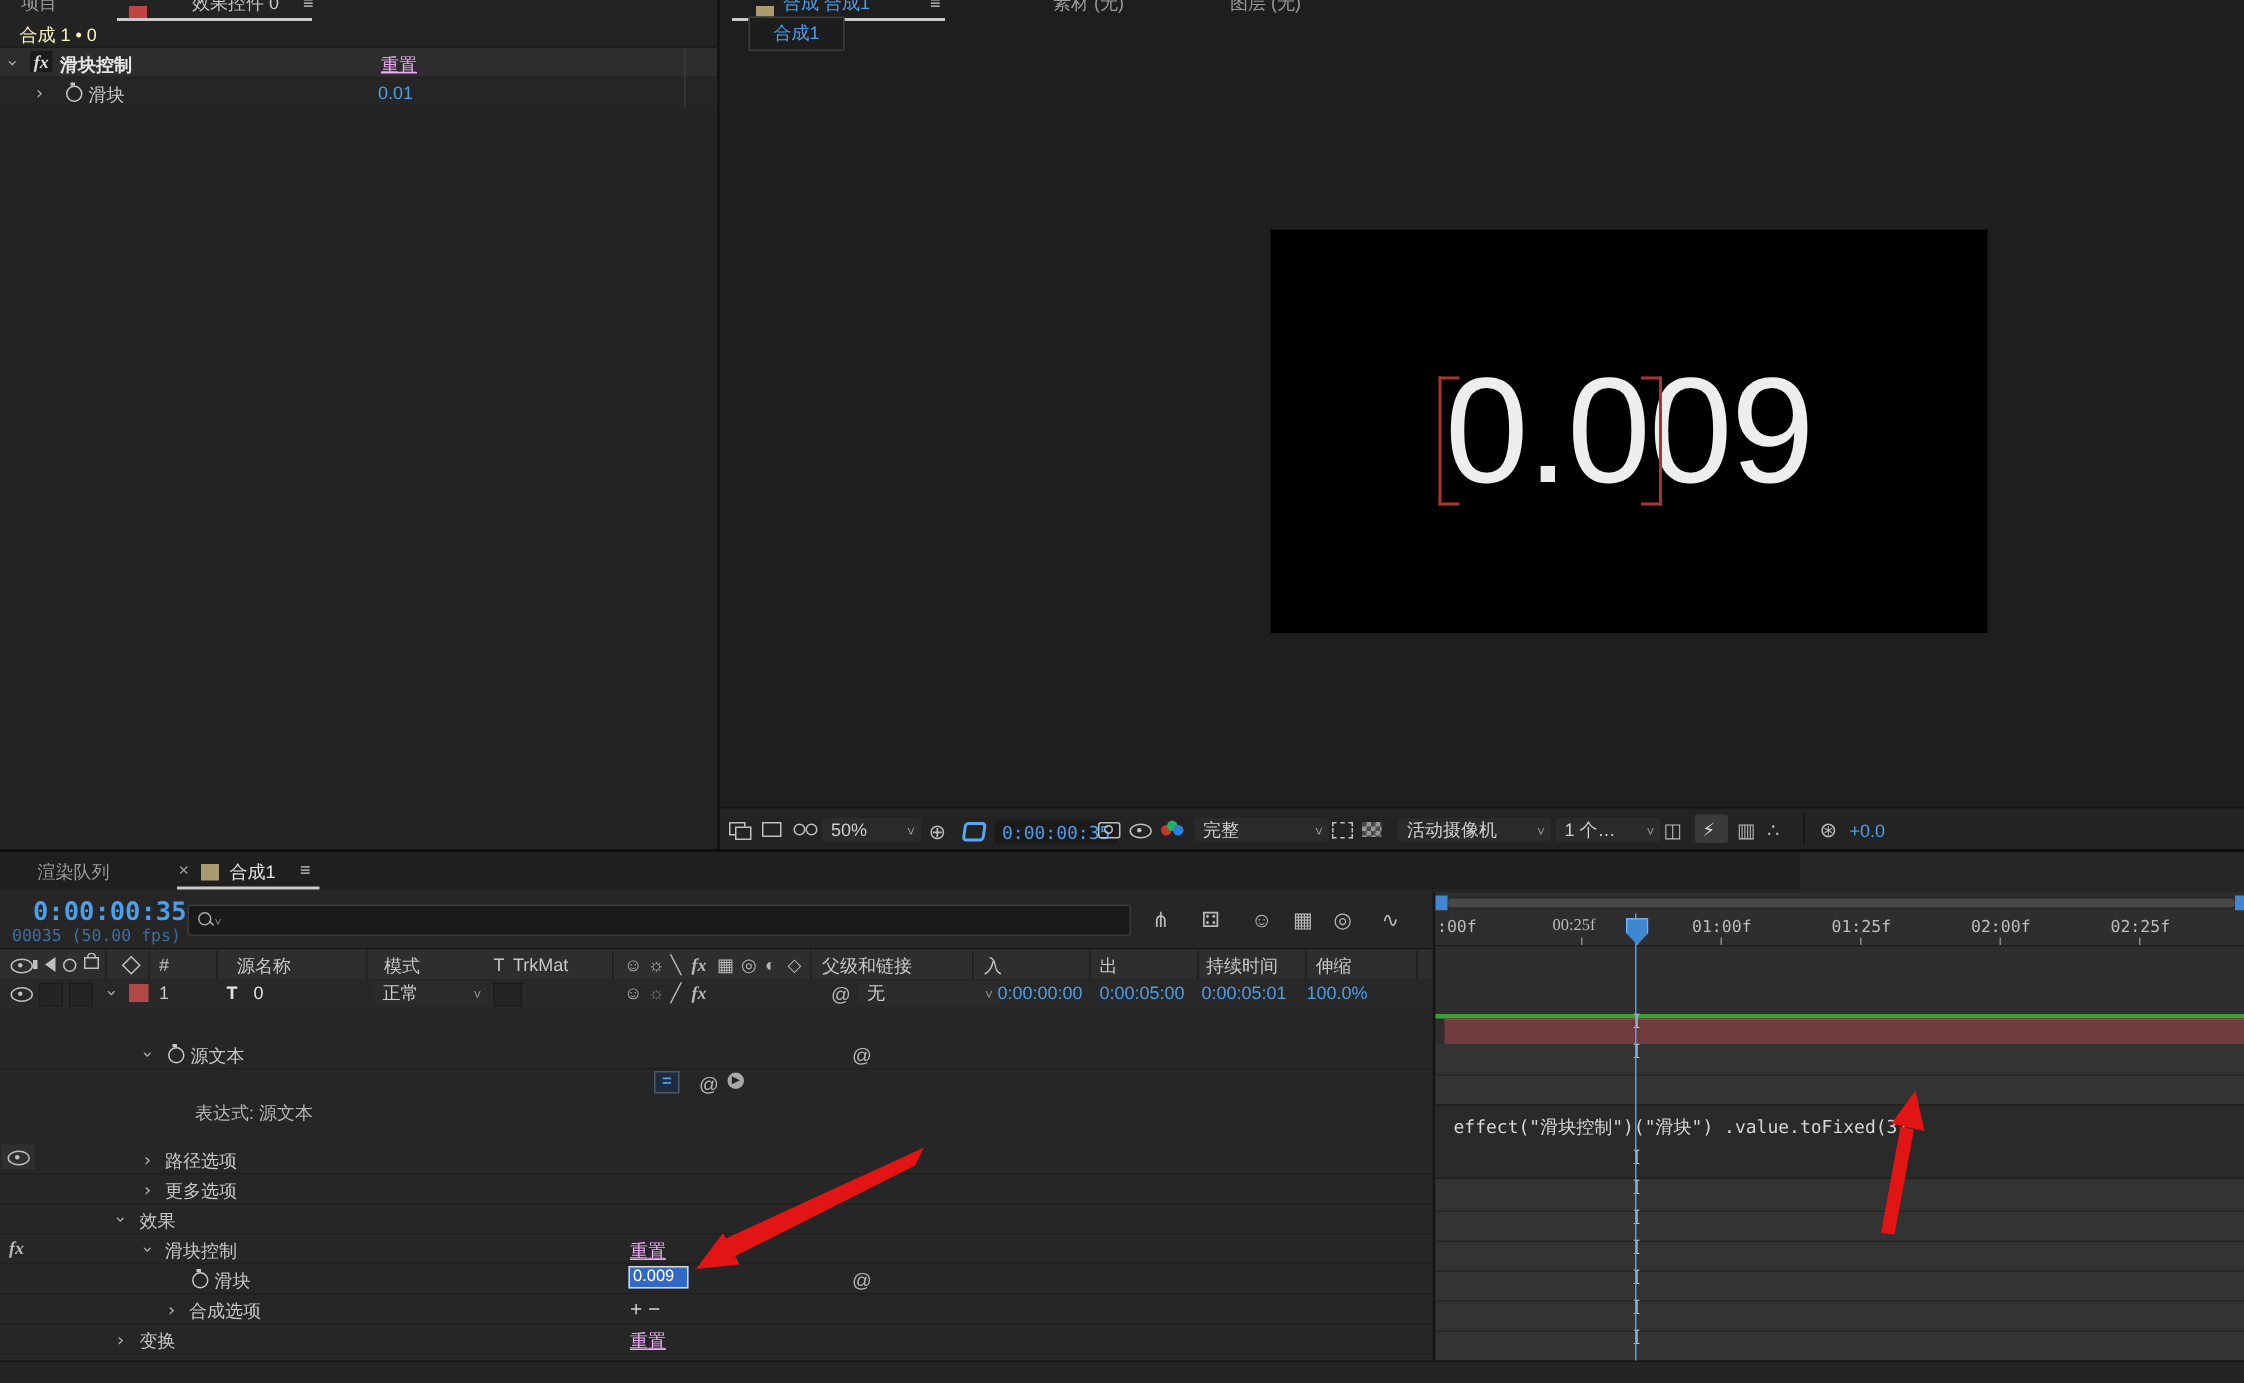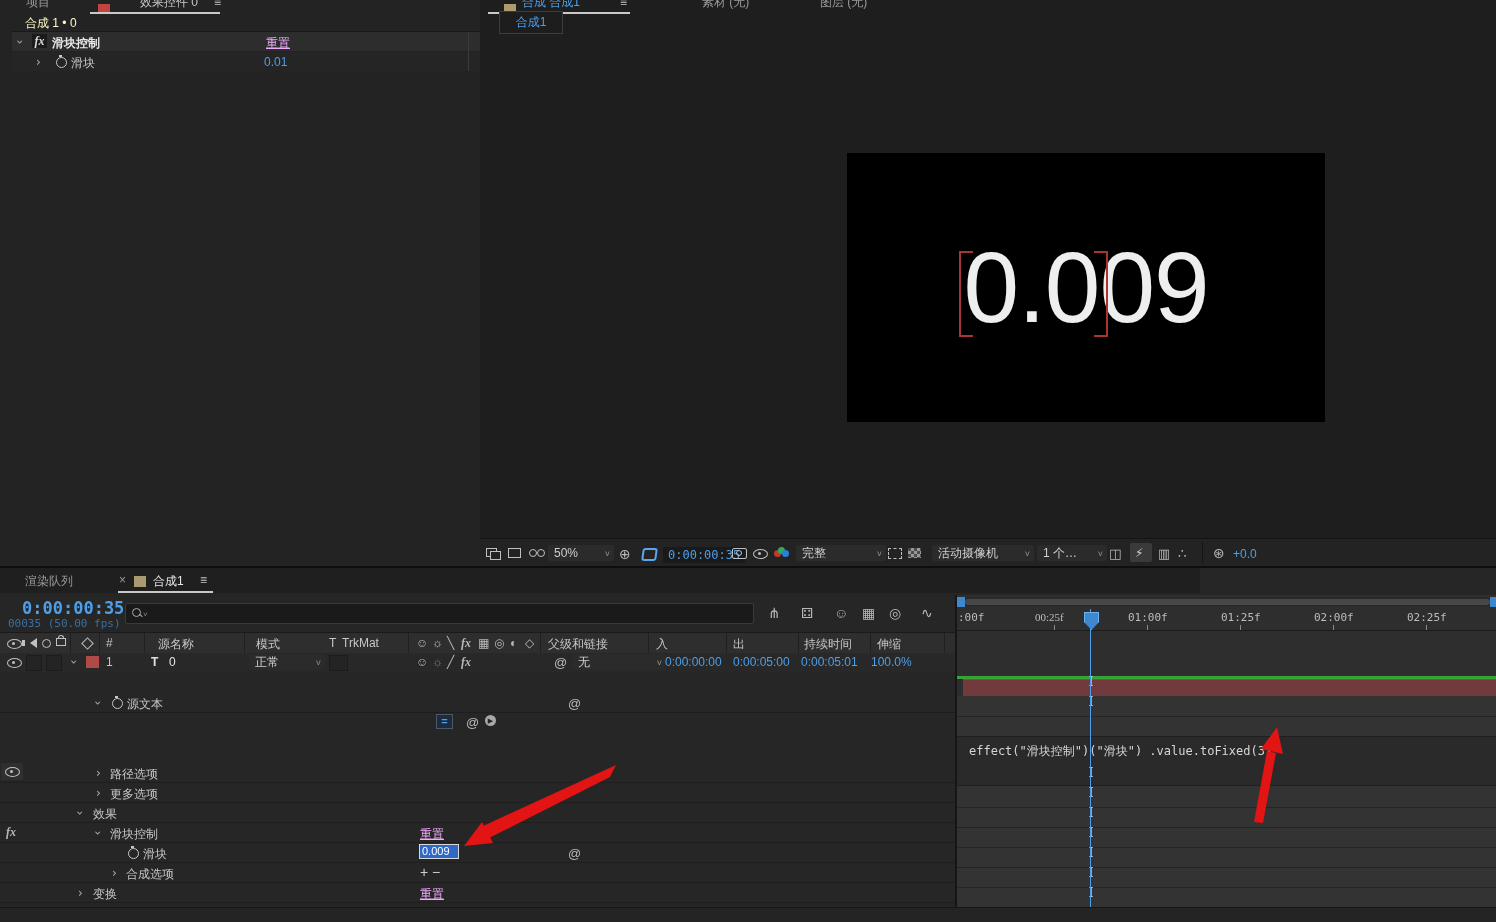--- a/index.html
+++ b/index.html
@@ -6,21 +6,21 @@
   .app{position:relative;width:1496px;height:922px;background:#232323;overflow:hidden;
        font-family:"Liberation Sans","DejaVu Sans",sans-serif;font-size:12px;color:#c7c7c7;}
   .abs{position:absolute;}
   .blue{color:#4c9fea;}
   .dim{color:#9a9a9a;}
   .mono{font-family:"DejaVu Sans Mono","Liberation Mono",monospace;}
   .underline2{position:absolute;height:2px;background:#c9c9c9;}
   .tabstrip{position:absolute;top:0;height:12px;overflow:hidden;}
   .tab-clip{position:absolute;top:-7px;font-size:12px;line-height:18px;color:#9a9a9a;white-space:nowrap;}
   
-  .ec-panel{position:absolute;left:12px;top:0;width:478px;height:700px;background:#232323;border-right:2px solid #141414;}
+  .ec-panel{position:absolute;left:0;top:0;width:478px;height:700px;background:#232323;border-right:2px solid #141414;}
   .viewer-panel{position:absolute;left:480px;top:0;width:1016px;height:566px;background:#1e1e1e;}
   .timeline{position:absolute;left:0;top:566px;width:1496px;height:356px;background:#262626;border-top:2px solid #0e0e0e;}
   .row{position:absolute;left:0;width:955px;height:20px;}
   .chev{display:inline-block;color:#b0b0b0;font-size:12px;transform:rotate(90deg);font-family:"DejaVu Sans",sans-serif;}
   .chev.r{transform:none;}
   .ddown{position:absolute;height:16px;background:#2b2b2b;border-radius:2px;color:#cfcfcf;line-height:16px;padding-left:6px;}
   .ddown .ca{position:absolute;right:4px;top:1px;font-size:9px;color:#999;}
   .link{color:#f0abfc;text-decoration:underline;cursor:pointer;}
   
   .eye-ico{position:absolute;width:13px;height:8px;border:1px solid #c0c0c0;border-radius:50%;}
@@ -251,20 +251,23 @@
       <span class="chev" style="position:absolute;left:96px;top:4px;">›</span>
       <span class="stopw" style="left:112px;top:6px;"></span>
       <span class="abs" style="left:127px;top:4px;">源文本</span>
       <span class="ico" style="left:568px;top:4px;font-size:13px;">@</span>
     </div>
     <div class="row" style="top:144px;">
       <span class="expr-eq" style="left:436px;top:2px;">=</span>
       <span class="ico" style="left:466px;top:3px;font-size:13px;">@</span>
       <span class="abs playcirc" style="left:485px;top:3px;">▶</span>
     </div>
+    <div class="row" style="top:162px;">
+      <span class="abs" style="left:130px;top:4px;color:#b5b5b5;">表达式: 源文本</span>
+    </div>
     <div class="row" style="top:194px;border-bottom:1px solid #1e1e1e;">
       <span class="abs" style="left:1px;top:1px;width:22px;height:17px;background:#2f2f2f;"></span>
       <span class="eye-ico" style="left:5px;top:5px;"></span>
       <span class="chev r" style="position:absolute;left:96px;top:4px;">›</span>
       <span class="abs" style="left:110px;top:4px;">路径选项</span>
     </div>
     <div class="row" style="top:214px;border-bottom:1px solid #1e1e1e;">
       <span class="chev r" style="position:absolute;left:96px;top:4px;">›</span>
       <span class="abs" style="left:110px;top:4px;">更多选项</span>
     </div>

